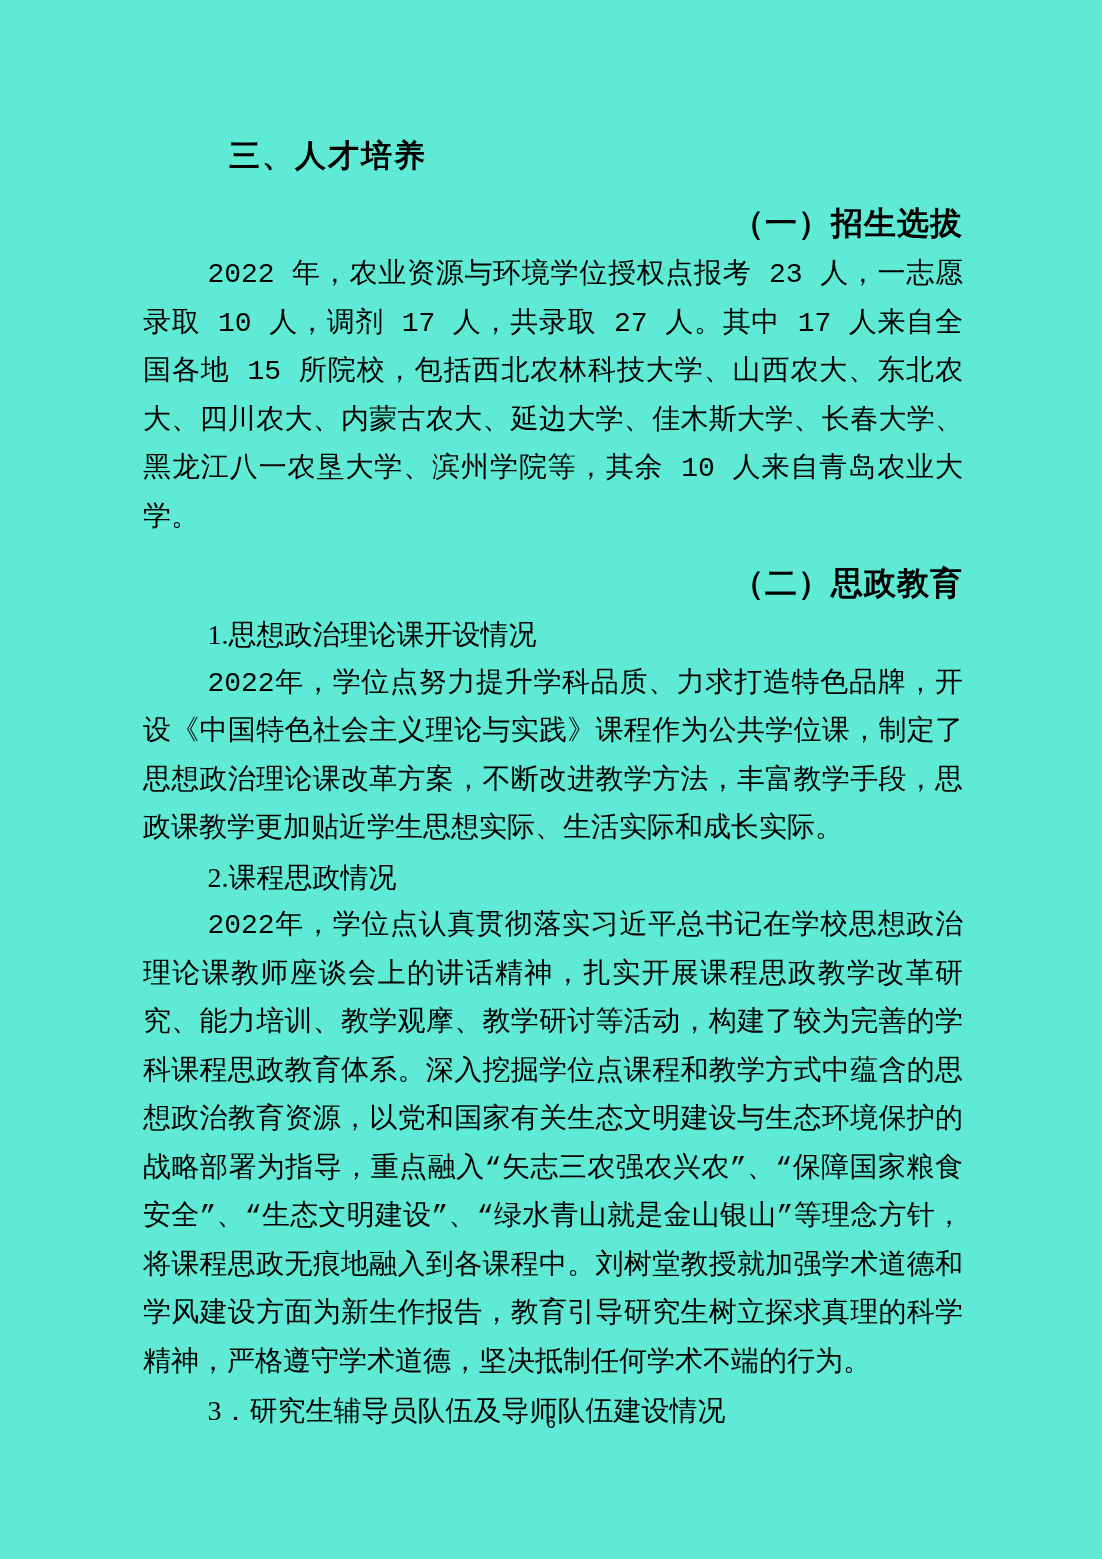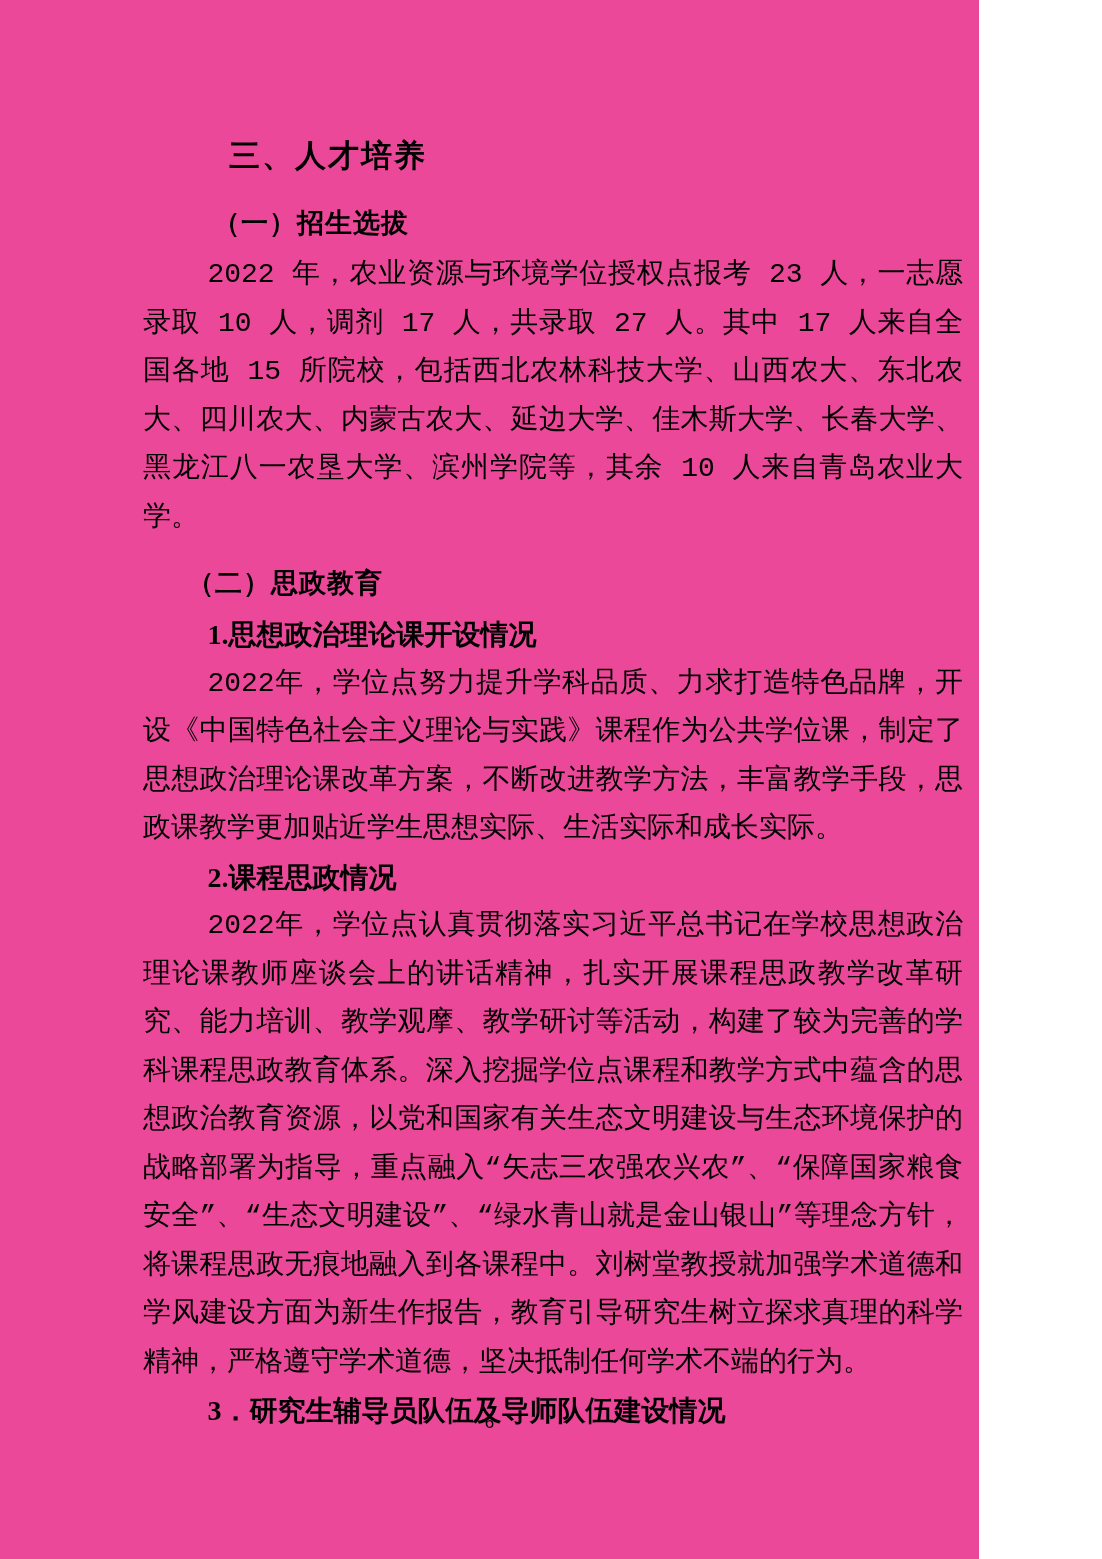--- a/index.html
+++ b/index.html
@@ -2,23 +2,23 @@
 <html lang="zh"><head>
 <meta charset="utf-8">
 <style>
   html, body {
     margin: 0;
     padding: 0;
     background: #ffffff;
   }
   .page {
     position: relative;
-    width: 979px;
+    width: 1102px;
     height: 1559px;
-    background: #ec4899;
+    background: #5eead4;
     color: #000000;
     font-family: "Liberation Serif", "DejaVu Serif", serif;
     overflow: hidden;
   }
   .content {
     position: absolute;
     left: 143px;
     top: 136px;
     width: 820px;
   }
@@ -26,44 +26,44 @@
     font-family: "Liberation Sans", "DejaVu Sans", sans-serif;
     font-weight: bold;
     font-size: 31px;
     line-height: 40px;
     margin: 0 0 28px 86px;
     letter-spacing: 2px;
   }
   .h2 {
     font-family: "Liberation Sans", "DejaVu Sans", sans-serif;
     font-weight: bold;
-    font-size: 27px;
+    font-size: 32px;
     line-height: 38px;
     margin: 0 0 9px 70px;
     letter-spacing: 1px;
+    text-align: right;
   }
   .h2.spaced {
     margin-top: 22px;
     margin-left: 44px;
   }
   .body-par {
     font-size: 28px;
     line-height: 48.5px;
     margin: 0;
     text-align: justify;
     text-justify: inter-ideograph;
     text-indent: 2.3em;
     font-family: Liberation Mono, monospace;
   }
   .item-label {
     font-size: 28px;
     line-height: 48.5px;
     margin: 0;
     text-indent: 2.3em;
-    font-weight: bold;
   }
   .page-number {
     position: absolute;
     left: 0;
     top: 1413px;
     width: 100%;
     text-align: center;
     font-family: "Liberation Sans", "DejaVu Sans", sans-serif;
     font-size: 17px;
     color: #000000;

